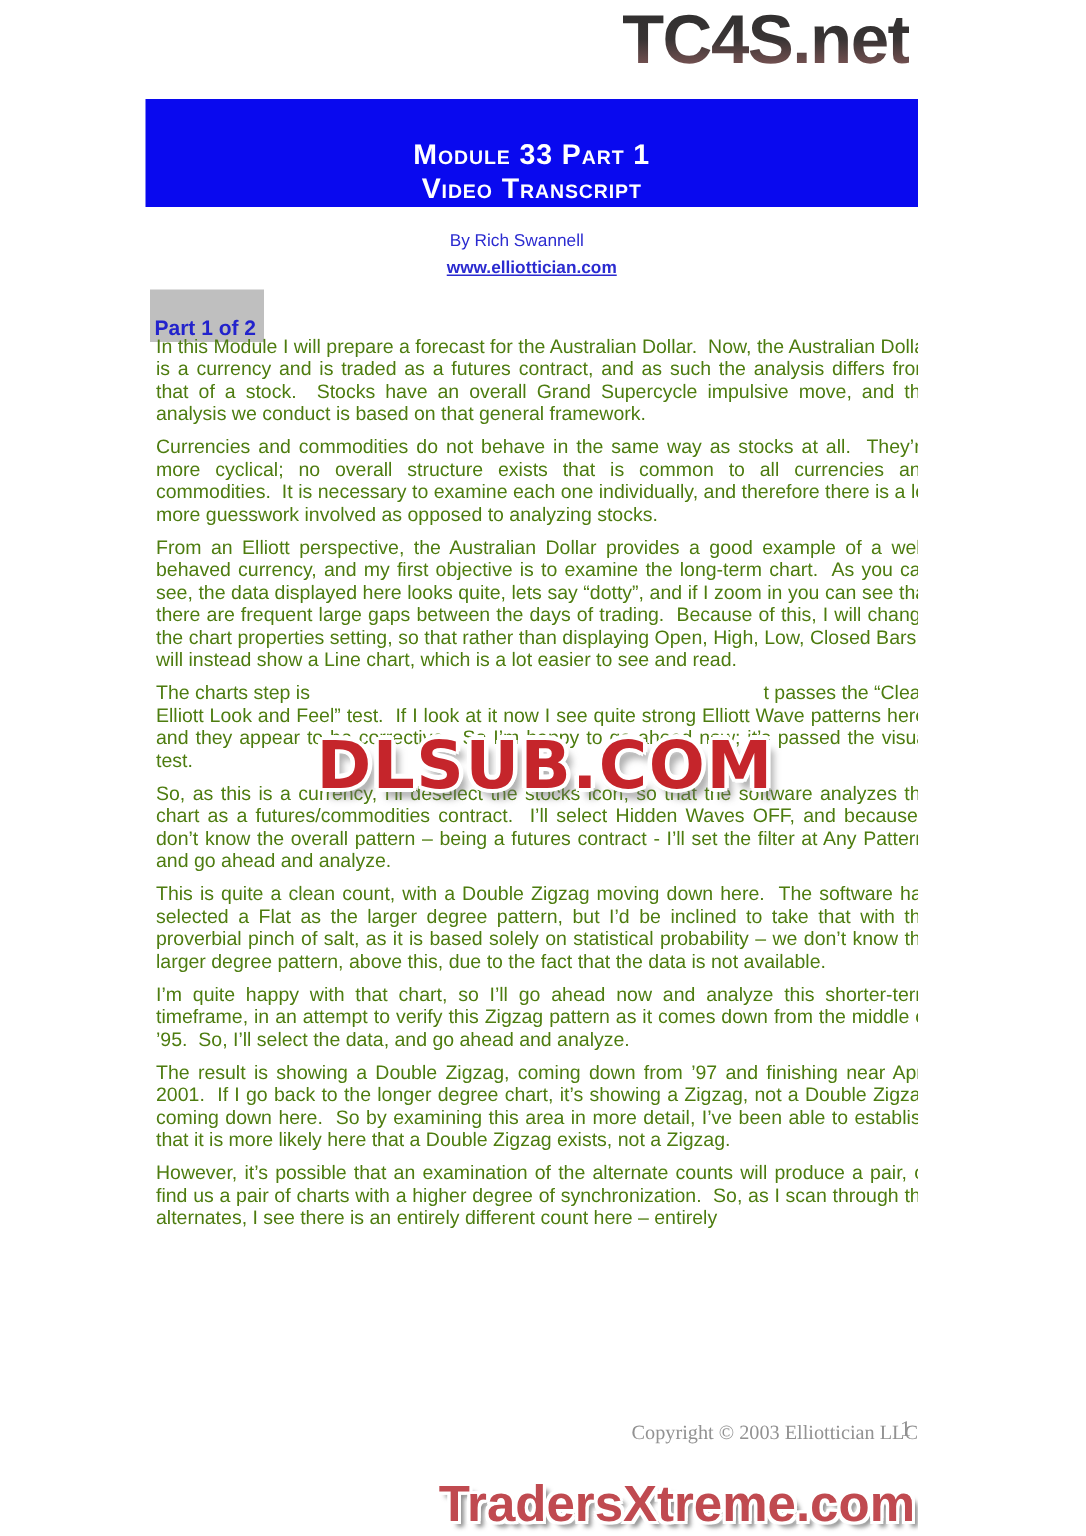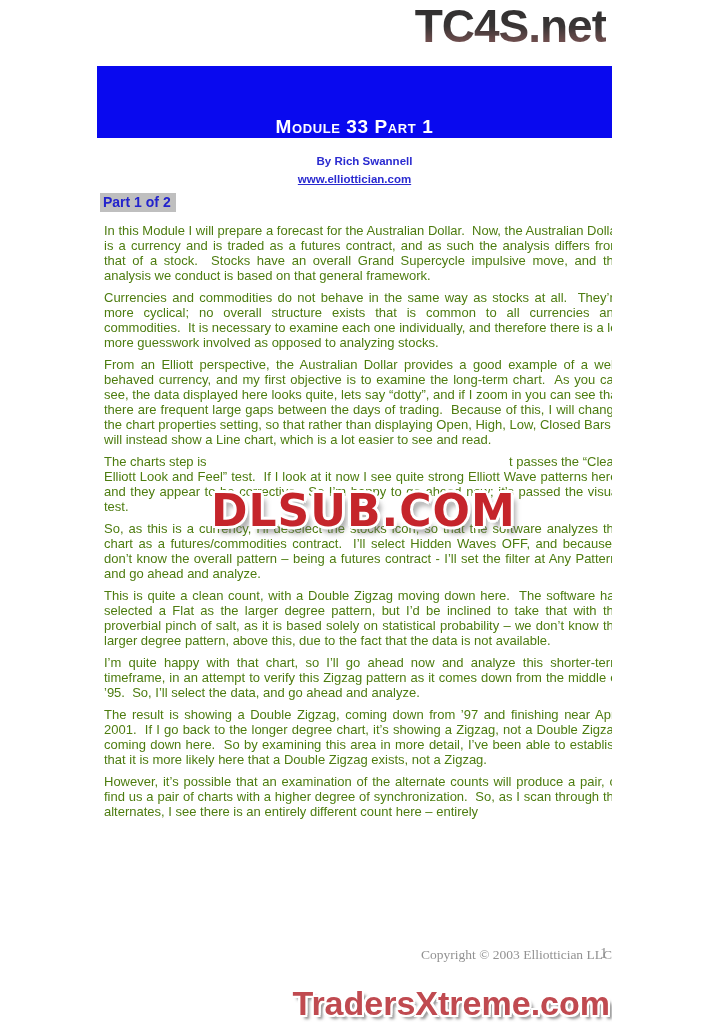--- a/index.html
+++ b/index.html
@@ -25,36 +25,36 @@
     display:flex; flex-direction:column; align-items:center; justify-content:flex-end;
     text-align:center;
   }
   .banner-line {
     font-weight:bold; font-variant:small-caps; font-size:19px; line-height:23px;
     letter-spacing:0.6px;
   }
 
   
   .byline {
-    position:absolute; top:155px; left:107px; width:515px; text-align:center;
-    color:#2b2bd0; font-size:11.5px; font-weight:bold; line-height:13px;
+    position:absolute; top:155px; left:87px; width:515px; text-align:center;
+    color:#2b2bd0; font-size:11.5px; font-weight:normal; line-height:13px;
   }
   .weblink-row {
     position:absolute; top:169px; left:97px; width:515px; text-align:center;
   }
   .weblink {
     color:#2b2bd0; font-size:11.5px; font-weight:bold; text-decoration:underline;
     line-height:13px; cursor:pointer;
   }
 
   
   .part-label {
     position:absolute; left:100px; top:193px;
     background:#bfbfbf; color:#2323cc; font-weight:bold; font-size:14px;
-    line-height:18px; padding:0 5px 1px 3px; display:inline-block;
+    line-height:18px; padding:16px 5px 1px 3px; display:inline-block;
   }
 
   
   .body-text {
     position:absolute; left:104px; top:223px; width:517px;
     color:#4d7c0f; font-size:13px; line-height:15px; text-align:justify;
   }
   .body-text p { margin:0 0 7px 0; }
   .obscured-line { display:flex; justify-content:space-between; }
 
@@ -94,20 +94,21 @@
 </style>
 </head>
 <body>
 
 <div class="page">
 
   <div class="tc4s-logo">TC4S.net</div>
 
   <div class="banner">
     <div class="banner-line">Module 33 Part 1</div>
+    <div class="banner-line">Video Transcript</div>
   </div>
 
   <div class="byline">By Rich Swannell</div>
   <div class="weblink-row">
     <span class="weblink">www.elliottician.com</span>
   </div>
 
   <div class="part-label">Part 1 of 2</div>
 
   <div class="body-text">

